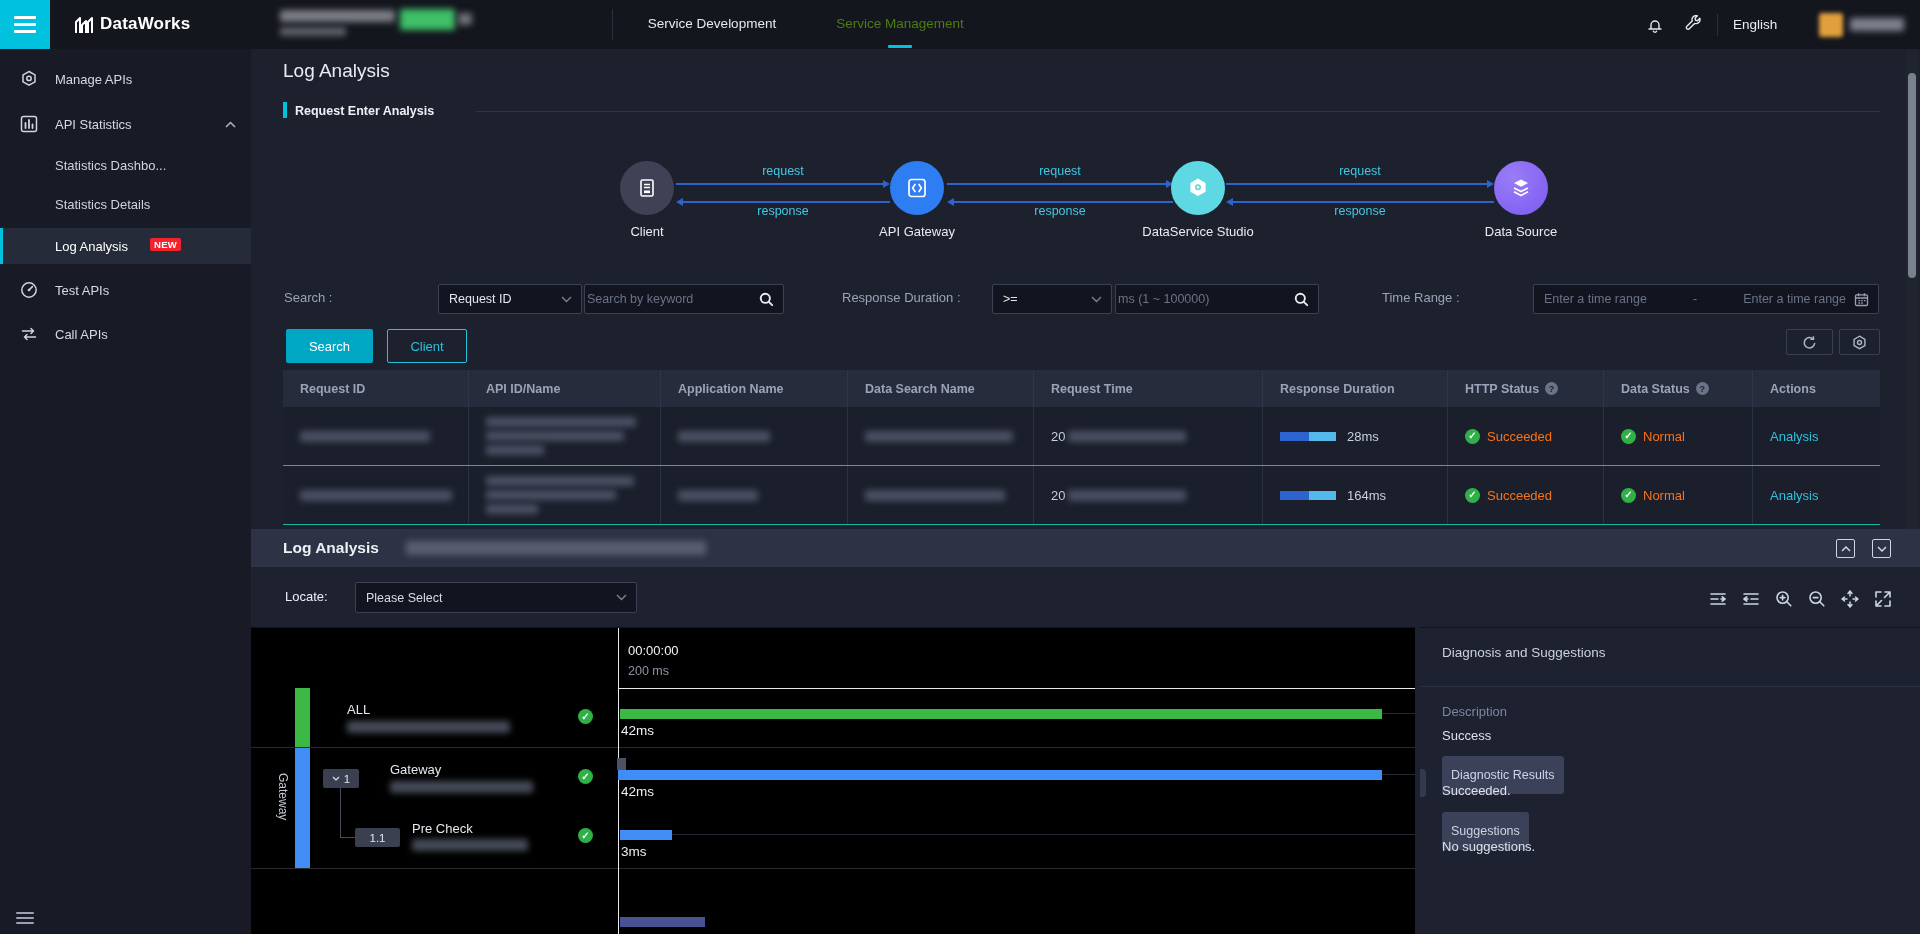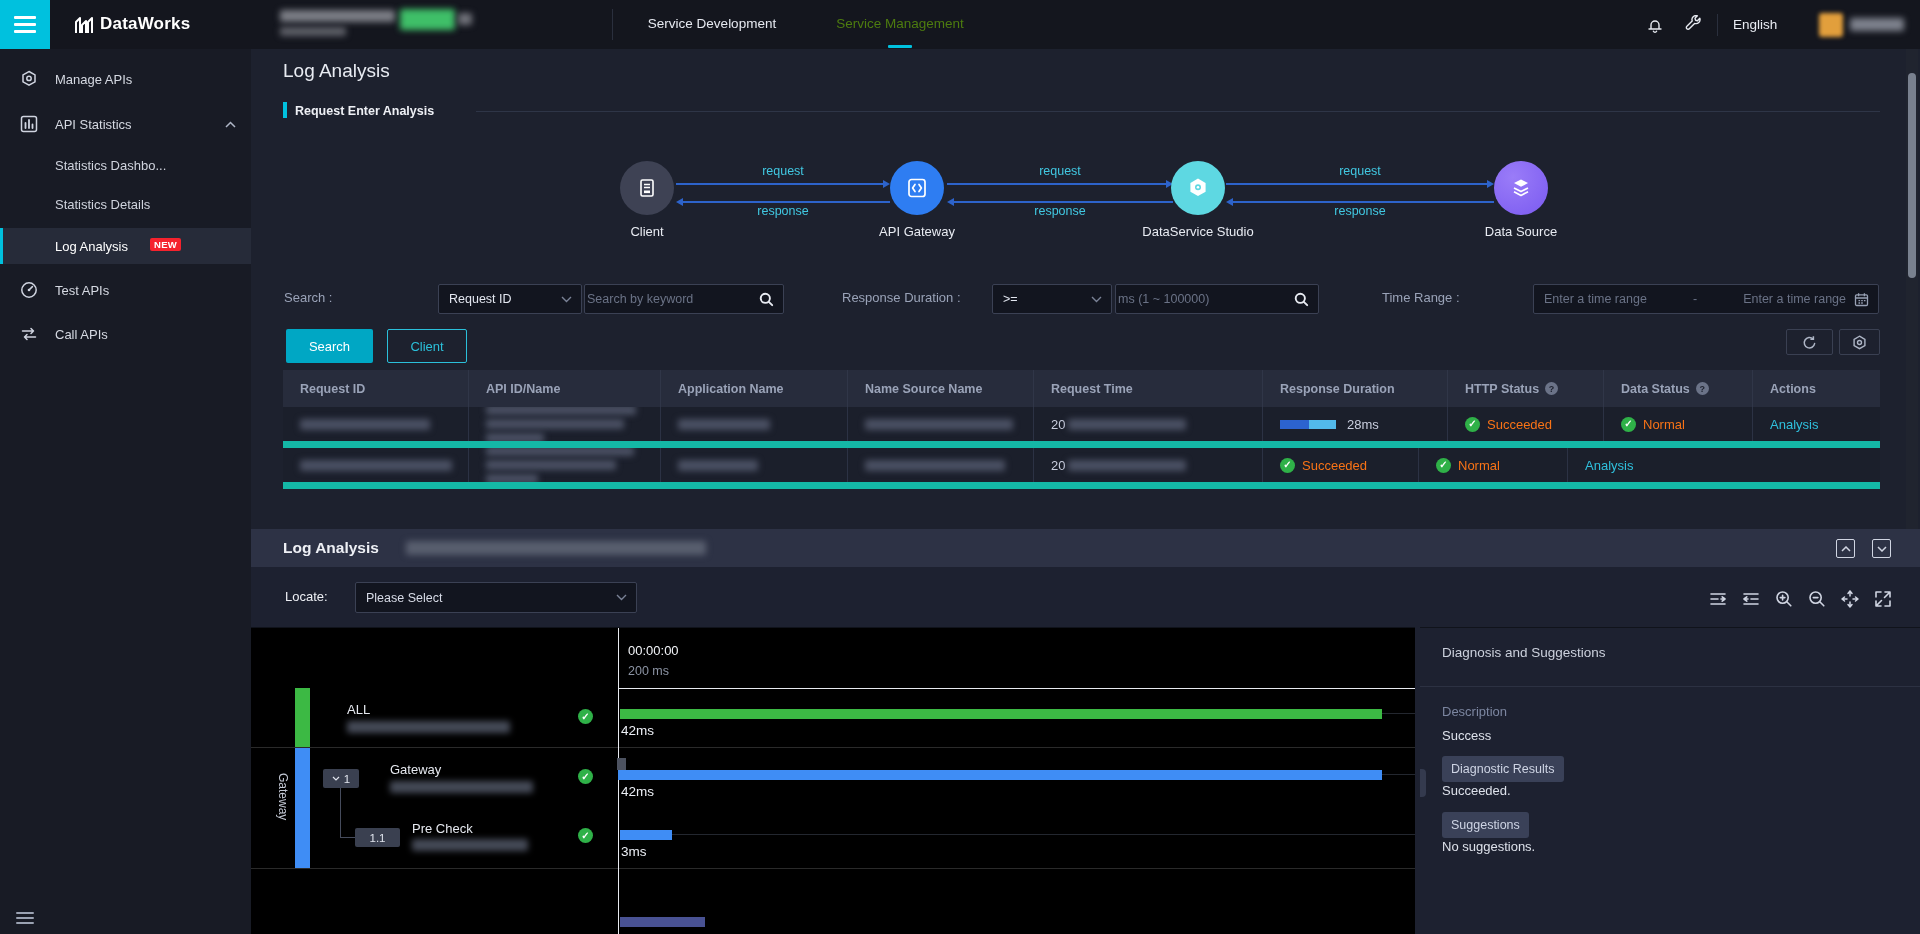--- a/index.html
+++ b/index.html
@@ -63,21 +63,21 @@
          border:none;border-radius:2px;font-size:13px;font-family:"Liberation Sans",sans-serif;cursor:pointer;}
   .btn-reset{position:absolute;left:136px;top:280px;width:80px;height:34px;background:transparent;color:#2bc0da;
          border:1px solid #2bc0da;border-radius:2px;font-size:13px;font-family:"Liberation Sans",sans-serif;cursor:pointer;box-sizing:border-box;}
   .tool-btn{position:absolute;top:280px;height:26px;border:1px solid #3a4052;border-radius:2px;background:#1d212e;
          display:flex;align-items:center;justify-content:center;color:#aeb6c6;cursor:pointer;box-sizing:border-box;}
 
   
   .table{position:absolute;left:32px;top:321px;width:1597px;}
   .tr{display:flex;width:1597px;box-sizing:border-box;}
   .thead{height:37px;background:#272c3c;}
-  .trow{height:41px;background:#1b1f2b;border-bottom:7px solid #14b8a6;}
+  .trow{height:59px;background:#1b1f2b;border-bottom:1px solid #14b8a6;}
   .th,.td{box-sizing:border-box;border-right:1px solid #303648;display:flex;align-items:center;padding-left:17px;overflow:hidden;}
   .td{border-right:1px solid #2c3244;}
   .th{font-size:12.5px;font-weight:bold;color:#9aa3b8;}
   .td{font-size:13px;color:#c9cede;}
   .th:last-child,.td:last-child{border-right:none;}
   .c1{width:186px}.c2{width:192px}.c3{width:187px}.c4{width:186px}.c5{width:229px}
   .c6{width:185px}.c7{width:156px}.c8{width:149px}.c9{width:127px}
   .q-ico{display:inline-flex;width:13px;height:13px;border-radius:50%;background:#6b7388;color:#1d212e;
          font-size:9px;font-weight:bold;align-items:center;justify-content:center;margin-left:6px;}
   .tb-blur{background:#4a5063;height:11px;border-radius:2px;filter:blur(3px);}
@@ -113,21 +113,21 @@
   .gline{position:absolute;height:1px;background:#23272f;}
   .bar{position:absolute;height:10px;}
 
   
   .diag{position:absolute;left:1169px;top:98px;width:500px;height:307px;background:#1d2130;border-top:1px solid #10131b;}
   .diag-title{position:absolute;left:22px;top:17px;font-size:13.5px;color:#ccd1dd;}
   .diag-div{position:absolute;left:0;top:58px;width:500px;height:1px;background:#2c3142;}
   .diag-label{position:absolute;left:22px;font-size:13px;color:#7c86a0;}
   .diag-val{position:absolute;left:22px;font-size:13px;color:#dde1ea;}
   .diag-badge{position:absolute;left:22px;background:#3a4158;color:#ced4e4;font-size:12.5px;
-              padding:6px 9px;border-radius:3px;}
+              padding:12px 9px;border-radius:3px;}
   .diag-handle{position:absolute;left:0;top:141px;width:6px;height:28px;background:#343a4e;border-radius:0 4px 4px 0;}
 
   .scrollbar{position:absolute;left:1906px;top:49px;width:12px;height:480px;background:#20242f;}
   .scroll-thumb{position:absolute;left:2px;top:24px;width:8px;height:205px;background:#79818f;border-radius:4px;}
 </style>
 </head>
 <body>
 
 <div id="app">
 
@@ -338,21 +338,21 @@
         <path d="M7.5 1.2l5.4 3.1v6.3l-5.4 3.1-5.4-3.1V4.3z" fill="none" stroke="#aeb6c6" stroke-width="1.4"></path>
         <circle cx="7.5" cy="7.5" r="2" fill="none" stroke="#aeb6c6" stroke-width="1.4"></circle>
       </svg>
     </div>
 
     <div class="table">
       <div class="tr thead">
         <div class="th c1">Request ID</div>
         <div class="th c2">API ID/Name</div>
         <div class="th c3">Application Name</div>
-        <div class="th c4">Name Source Name</div>
+        <div class="th c4">Data Search Name</div>
         <div class="th c5">Request Time</div>
         <div class="th c6">Response Duration</div>
         <div class="th c7">
           <span>HTTP Status</span>
           <span class="q-ico">?</span>
         </div>
         <div class="th c8">
           <span>Data Status</span>
           <span class="q-ico">?</span>
         </div>
@@ -413,20 +413,27 @@
           </div>
         <div class="td c3">
             <div class="tb-blur" style="width:80px"></div>
           </div>
         <div class="td c4">
             <div class="tb-blur" style="width:140px"></div>
           </div>
         <div class="td c5">
           <span>20</span>
           <div class="tb-blur" style="width:118px;margin-left:3px"></div>
+        </div>
+        <div class="td c6">
+          <span class="dur-bar">
+            <i style="width:29px;background:#2c63cf"></i>
+              <i style="width:27px;background:#52b9ea"></i>
+          </span>
+          <span>164ms</span>
         </div>
         <div class="td c7">
           <span class="ck">✓</span>
           <span class="st-green">Succeeded</span>
         </div>
         <div class="td c8">
           <span class="ck">✓</span>
           <span class="st-green">Normal</span>
         </div>
         <div class="td c9">

